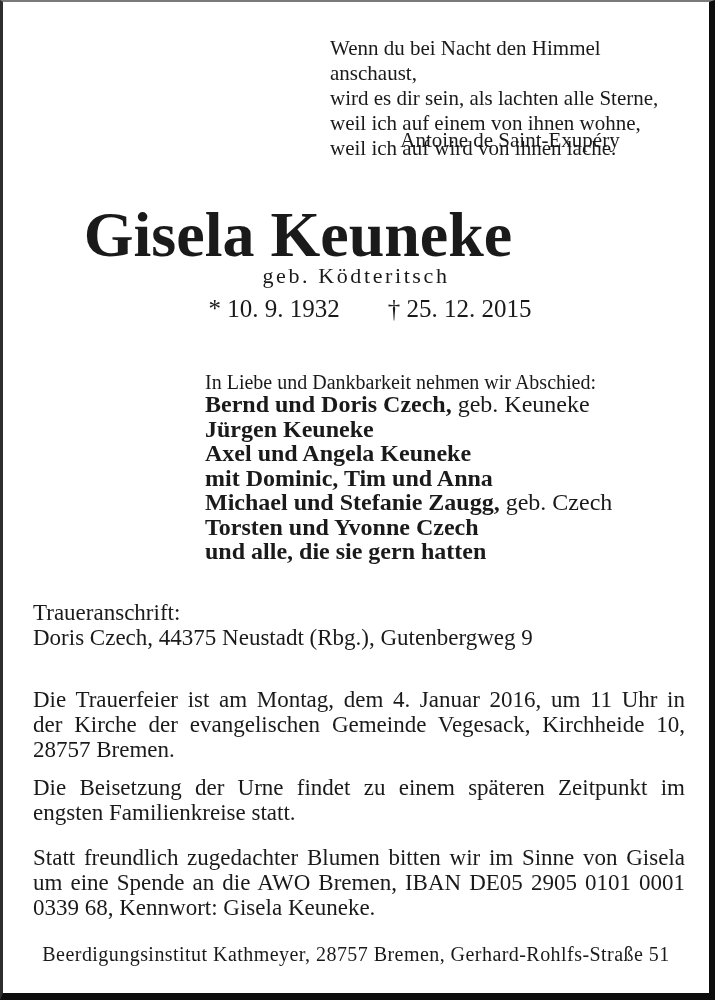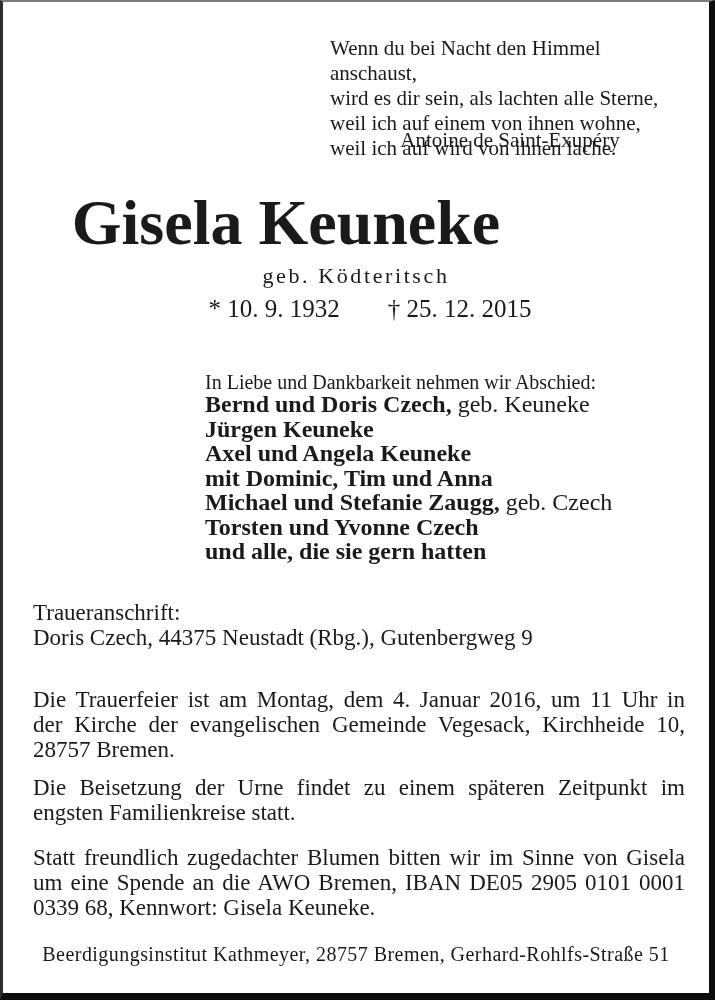--- a/index.html
+++ b/index.html
@@ -38,21 +38,21 @@
     width: 360px;
     font-size: 21px;
     line-height: 25px;
     text-align: center;
   }
   .name {
     position: absolute;
     left: 0;
     top: 187px;
     width: 566px;
-    margin: 0;
+    margin: 12px;
     text-align: center;
     font-size: 64px;
     line-height: 68px;
     font-weight: bold;
   }
   .maiden {
     position: absolute;
     left: 0;
     top: 261px;
     width: 706px;

